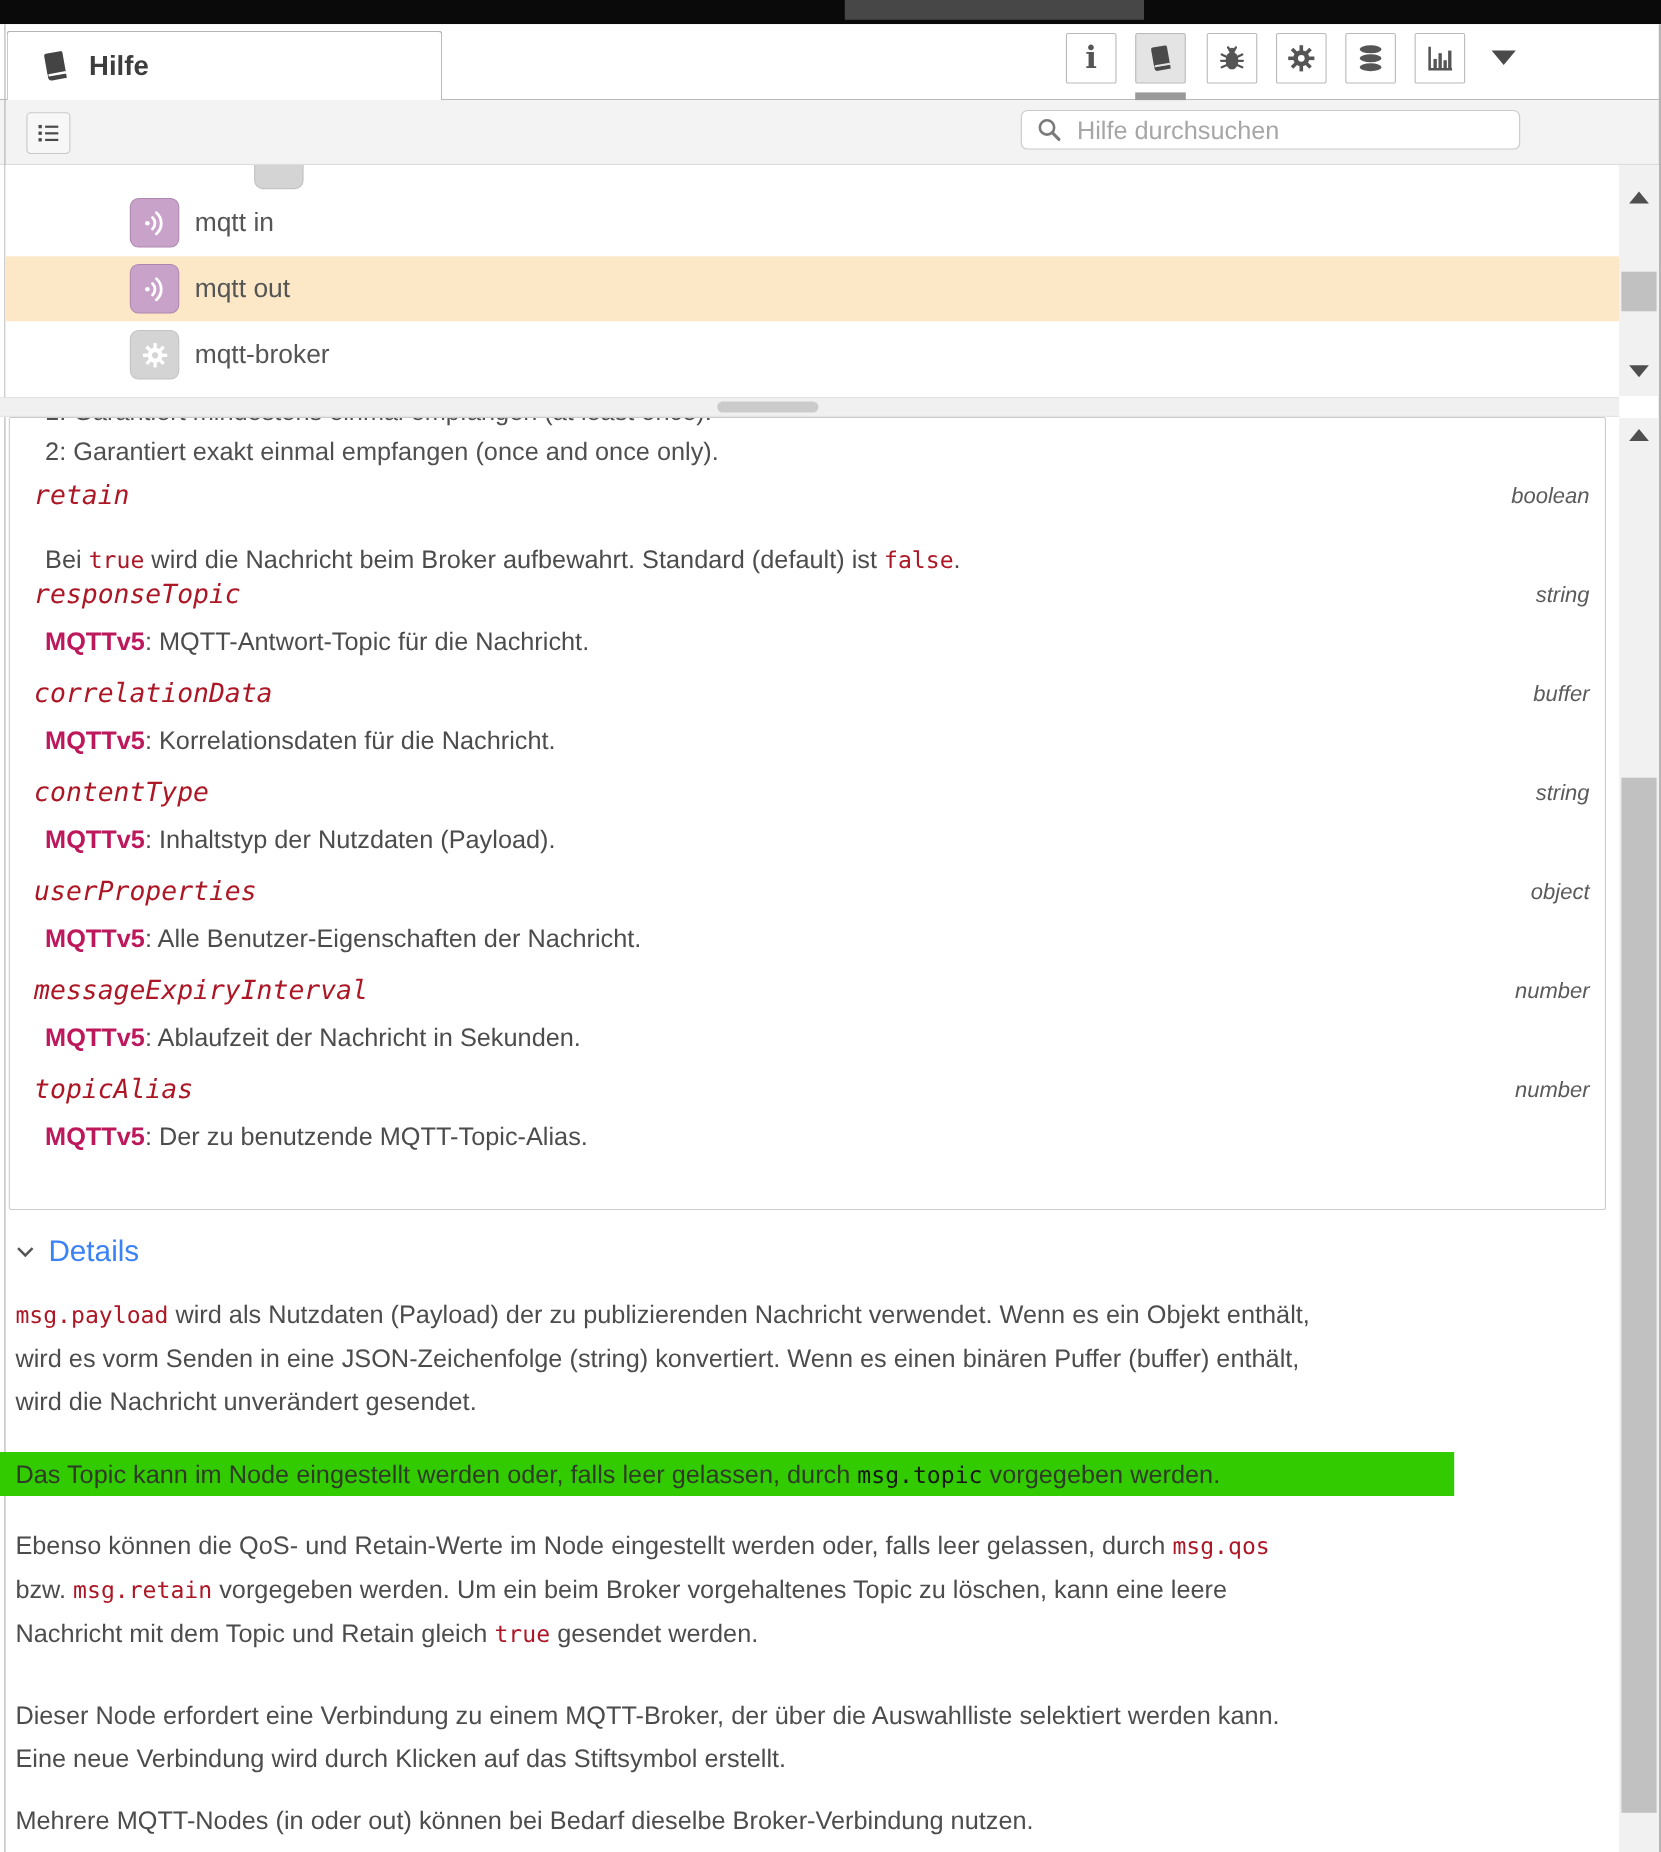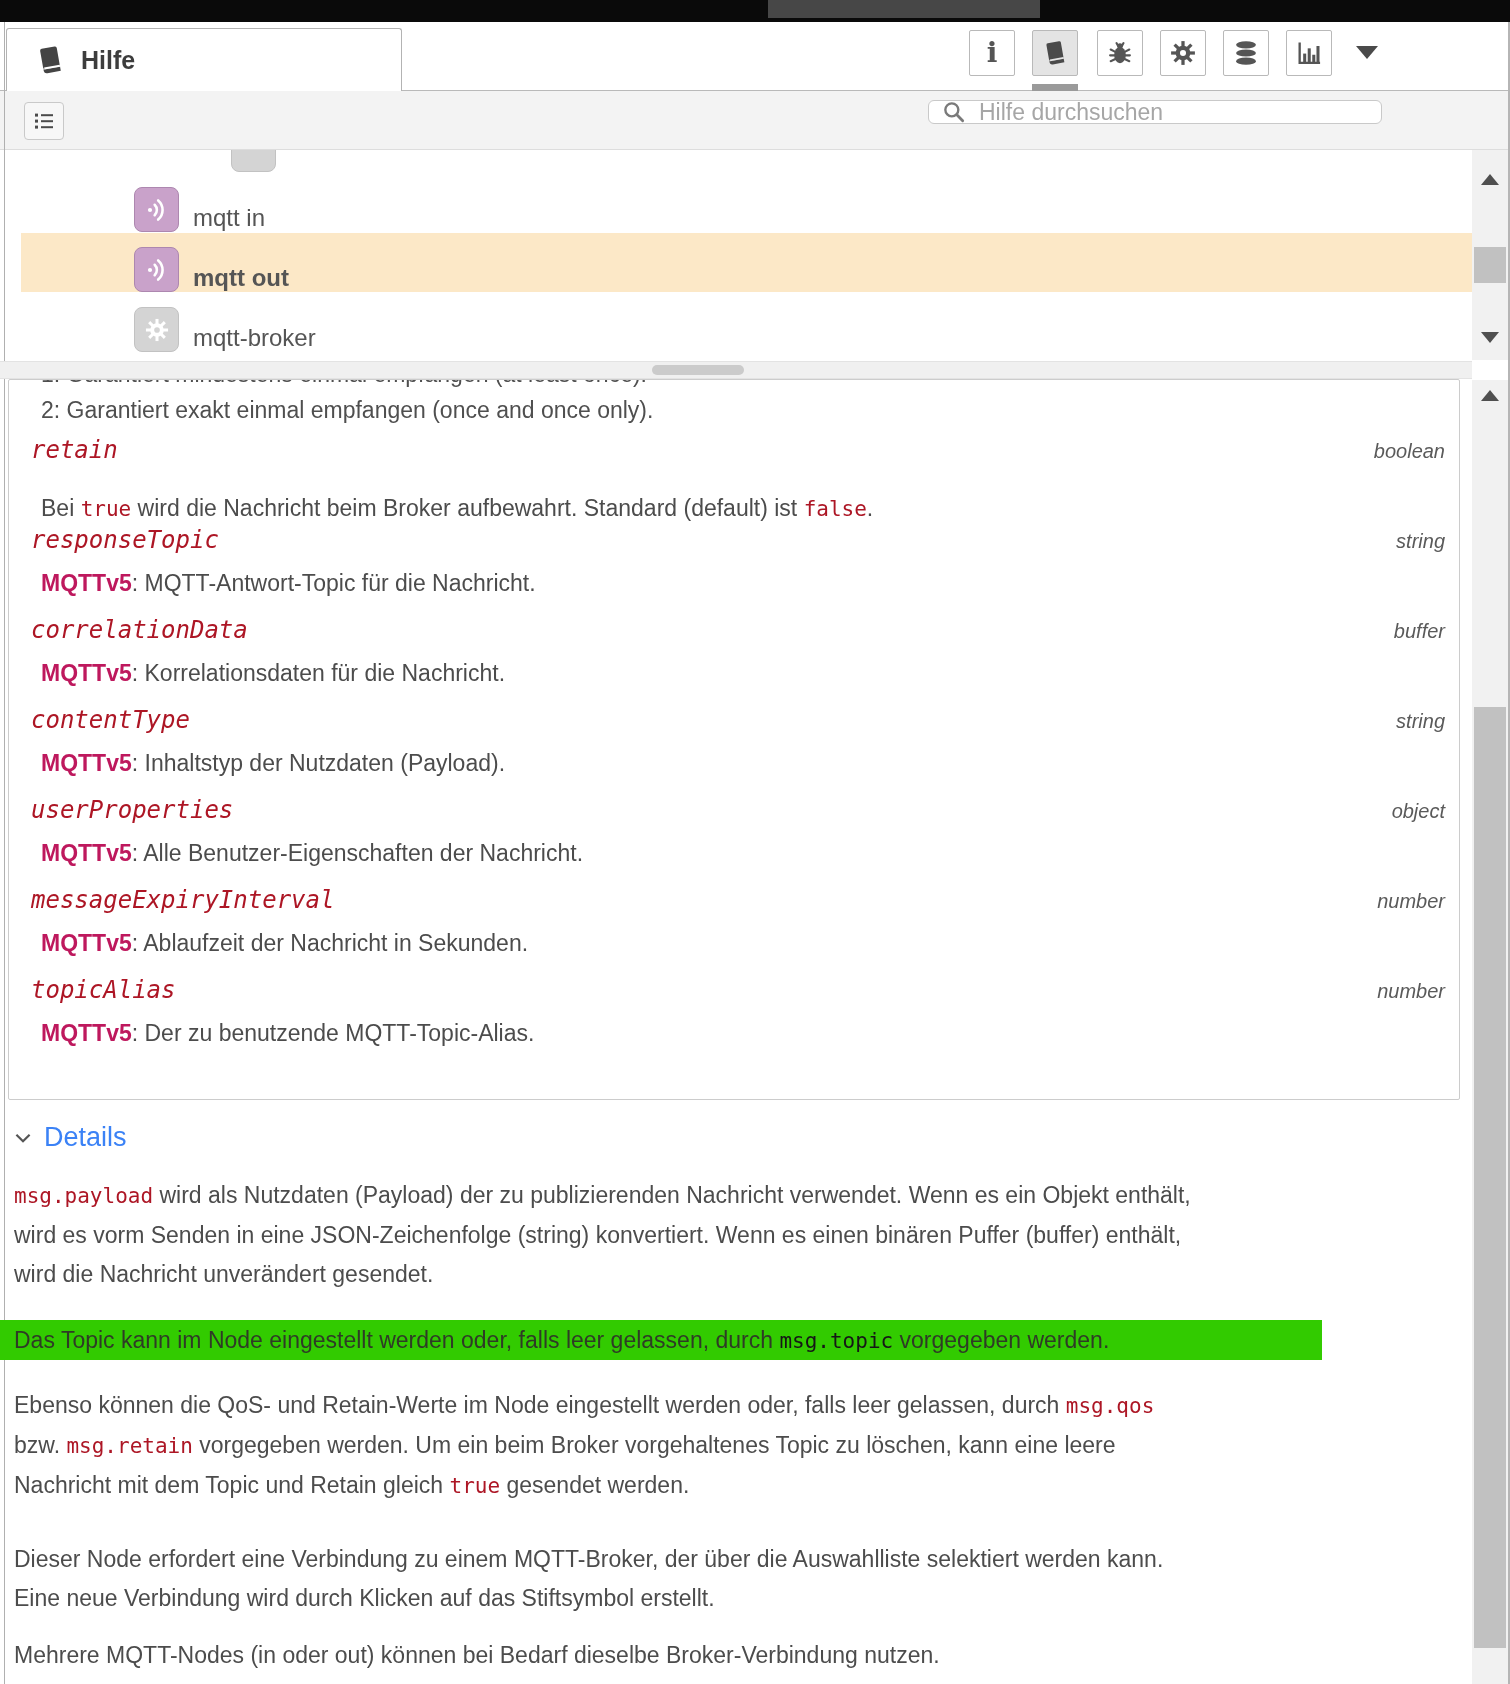--- a/index.html
+++ b/index.html
@@ -22,33 +22,33 @@
   .active-underline{position:absolute;left:1032px;top:62px;width:46px;height:8px;background:#9a9a9a;}
   .caret{position:absolute;left:1356px;top:24px;width:0;height:0;
          border-left:11px solid transparent;border-right:11px solid transparent;border-top:13px solid #4a4a4a;}
   .info-glyph{font-family:"DejaVu Serif",serif;font-weight:bold;font-size:28px;color:#555;line-height:1;}
   
   .toolbar{position:absolute;left:0;top:91px;width:1510px;height:59px;background:#f3f3f3;
            border-bottom:1px solid #ddd;box-sizing:border-box;}
   .list-btn{position:absolute;left:24px;top:11px;width:40px;height:38px;background:#f7f7f7;
             border:1px solid #c9c9c9;border-radius:4px;box-sizing:border-box;
             display:flex;align-items:center;justify-content:center;}
-  .searchbox{position:absolute;left:928px;top:9px;width:454px;height:24px;background:#fff;
+  .searchbox{position:absolute;left:928px;top:9px;width:454px;height:36px;background:#fff;
              border:1px solid #c9c9c9;border-radius:6px;box-sizing:border-box;display:flex;align-items:center;}
   .searchbox svg{margin-left:12px;flex:none;}
   .searchbox input{border:none;outline:none;background:transparent;margin-left:10px;width:380px;
                    font-family:"Liberation Sans",sans-serif;font-size:23px;color:#444;}
   .searchbox input::placeholder{color:#a6a6a6;}
   
   .lborder{position:absolute;left:4px;top:22px;width:1px;height:1662px;background:#b0b0b0;}
   .rborder{position:absolute;left:1508px;top:22px;width:2px;height:1662px;background:#b5b5b5;}
   
   .palette{position:absolute;left:5px;top:150px;width:1467px;height:210px;background:#fff;overflow:hidden;}
-  .prow{position:absolute;left:16px;width:100%;height:59px;display:flex;align-items:flex-end;}
-  .prow.hl-row{background:#fce8c7;font-weight:bold;}
+  .prow{position:absolute;left:0;width:100%;height:59px;display:flex;align-items:center;}
+  .prow.hl-row{background:#fce8c7;}
   .nicon{width:45px;height:45px;border-radius:8px;box-sizing:border-box;margin-left:113px;
          display:flex;align-items:center;justify-content:center;flex:none;}
   .nicon.purple{background:#c9a2ca;border:1px solid #ad87af;}
   .nicon.gray{background:#d4d4d4;border:1px solid #c2c2c2;}
   .plabel{margin-left:14px;font-size:24px;color:#555;}
   .partial-icon{position:absolute;left:113px;top:-23px;}
   
   .vscroll{position:absolute;left:1472px;width:36px;background:#f1f1f1;}
   .tri-up{width:0;height:0;border-left:9px solid transparent;border-right:9px solid transparent;
           border-bottom:11px solid #4f4f4f;position:absolute;left:9px;}

